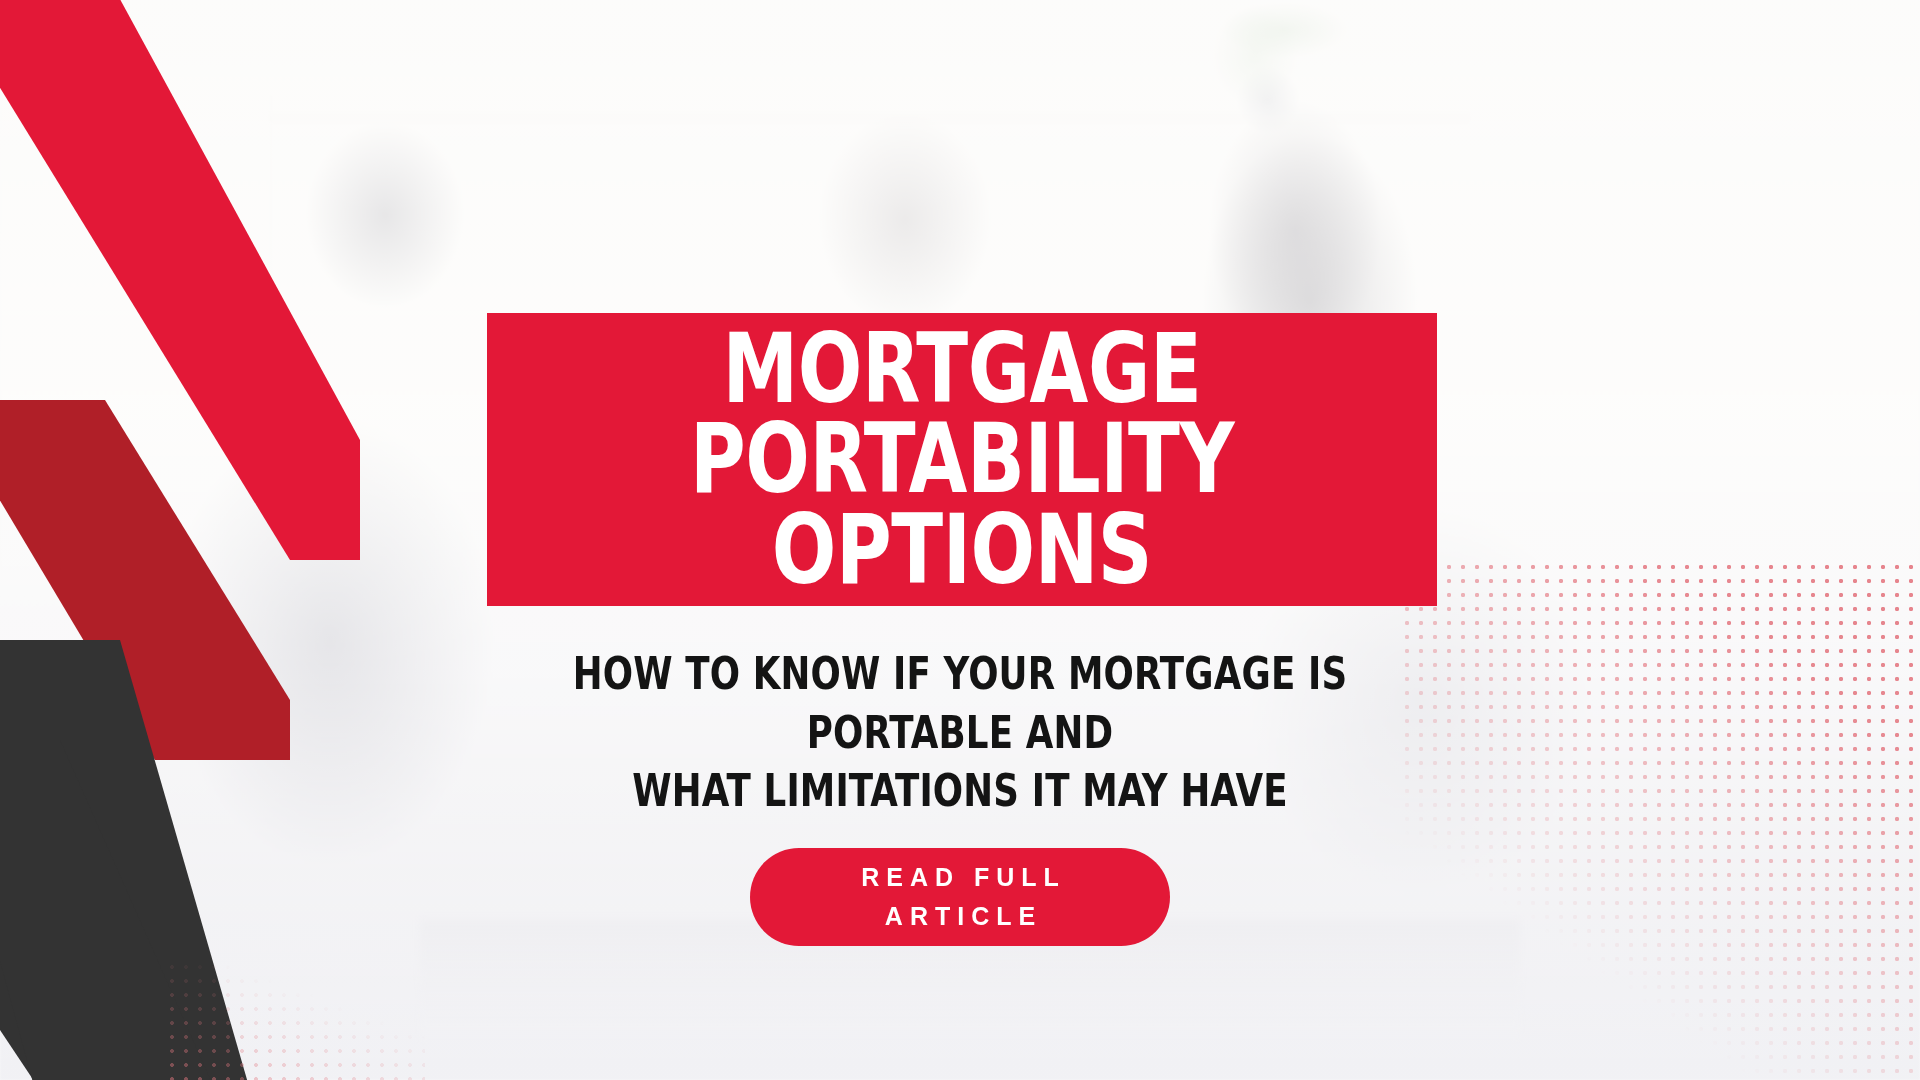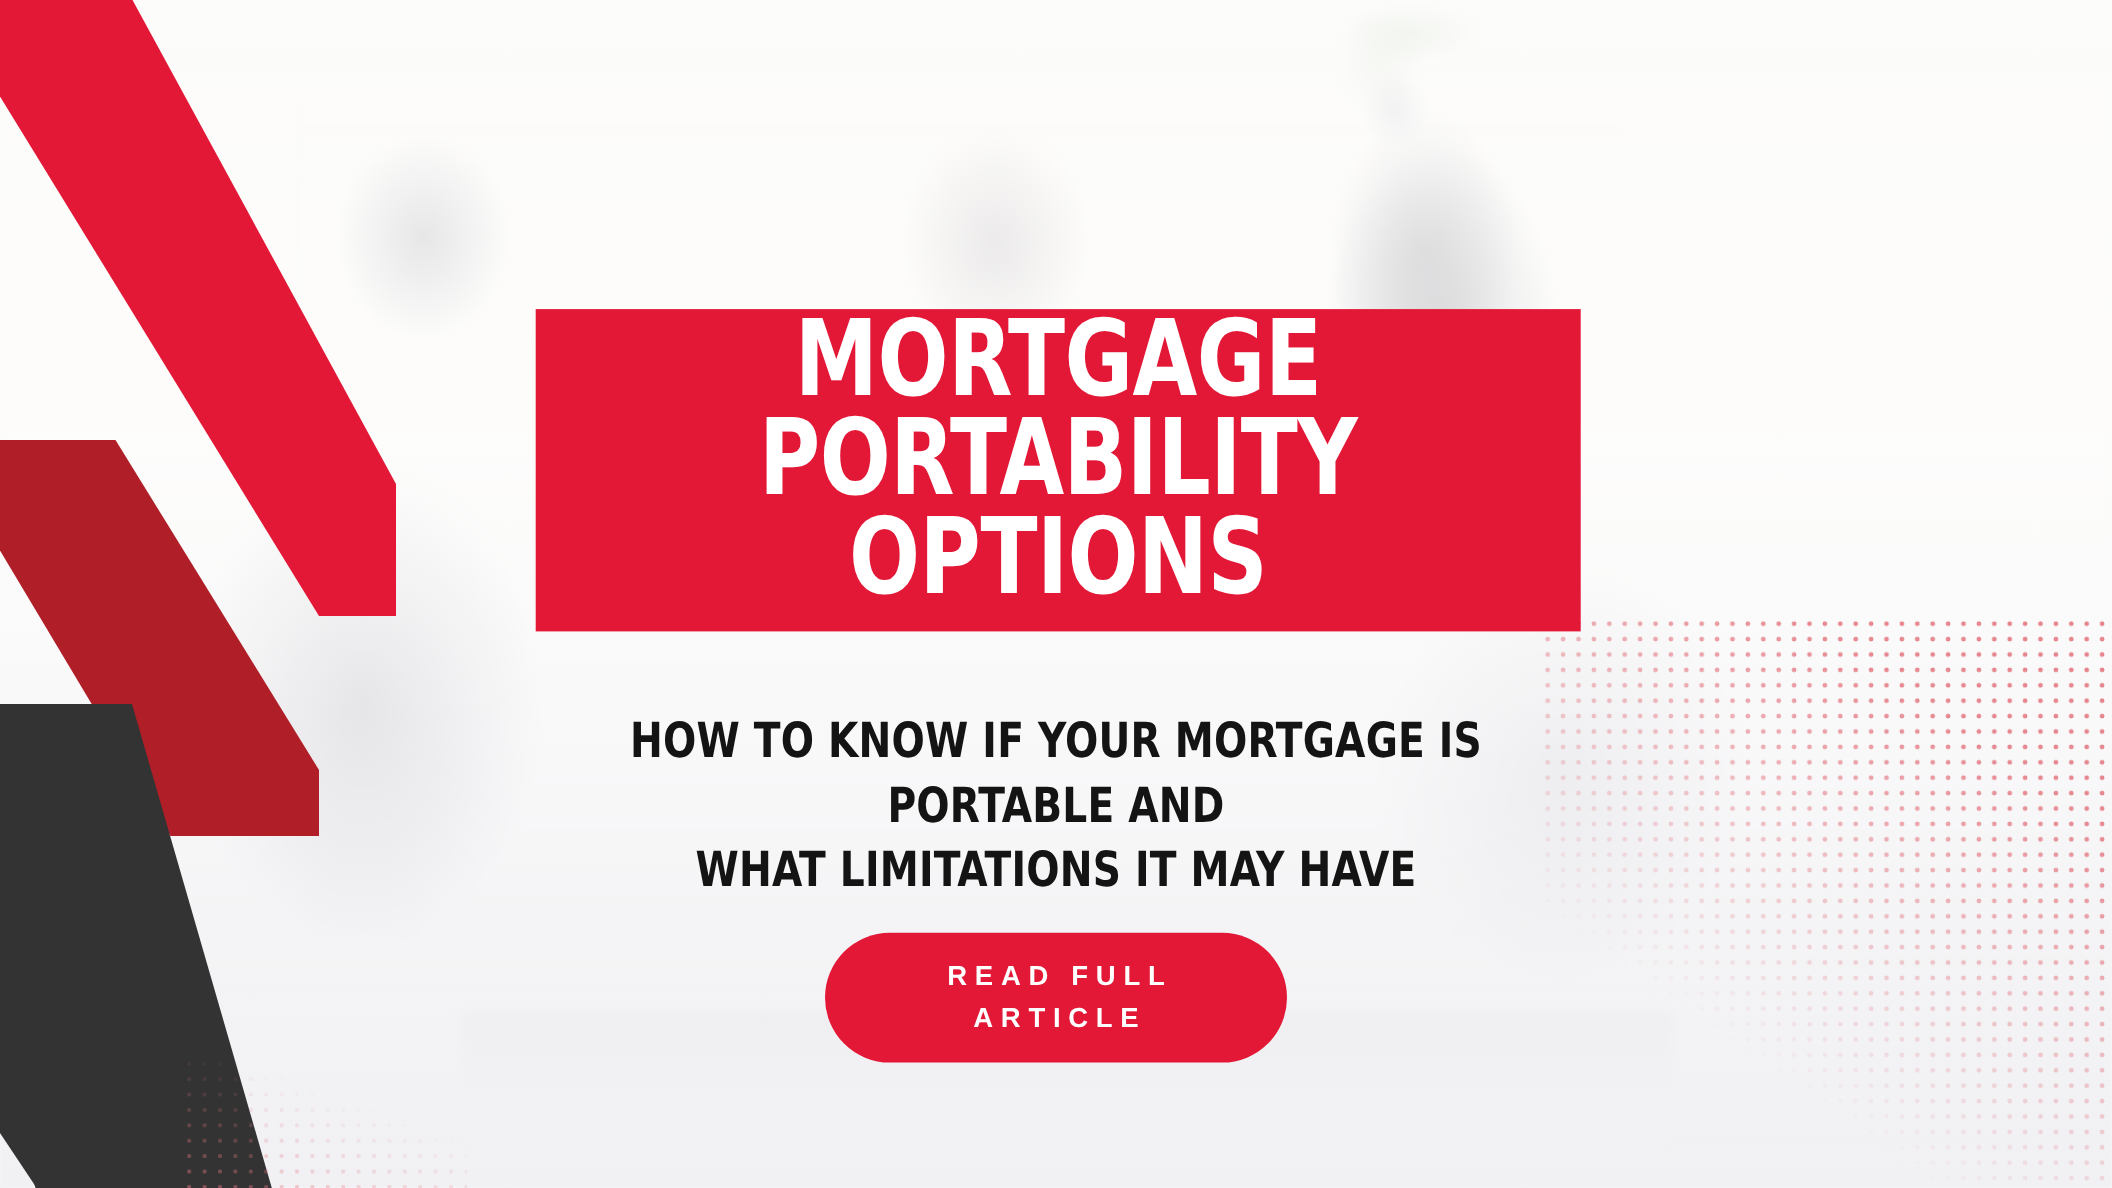--- a/index.html
+++ b/index.html
@@ -83,24 +83,24 @@
   }
 
   
   .content {
     position:absolute; left:0; top:0; width:1920px; height:1080px;
     display:flex; flex-direction:column; align-items:center;
   }
 
   .title-banner {
     position:absolute;
-    left:487px; top:281px;
+    left:487px; top:313px;
     width:950px; height:293px;
     background:#E31837;
-    display:flex; justify-content:center;
+    display:flex; align-items:center; justify-content:center;
   }
   .title-text {
     color:#ffffff;
     font-family:"Liberation Sans Narrow","DejaVu Sans Condensed","Liberation Sans", sans-serif;
     font-weight:bold;
     font-size:96px;
     line-height:.94;
     text-align:center;
     letter-spacing:-0.5px;
     transform:scaleX(.88);
@@ -123,21 +123,21 @@
     letter-spacing:.2px;
     transform:translateX(-50%) scaleX(.90);
     text-transform:uppercase;
     white-space:pre-line;
   }
 
   .cta-button {
     position:absolute;
     left:50%; transform:translateX(-50%);
     top:848px;
-    width:420px; height:118px;
+    width:420px; height:98px;
     background:#E31837;
     border:none;
     border-radius:60px;
     color:#ffffff;
     font-family:"Liberation Sans", sans-serif;
     font-weight:bold;
     font-size:25px;
     letter-spacing:7px;
     line-height:1.55;
     text-transform:uppercase;

